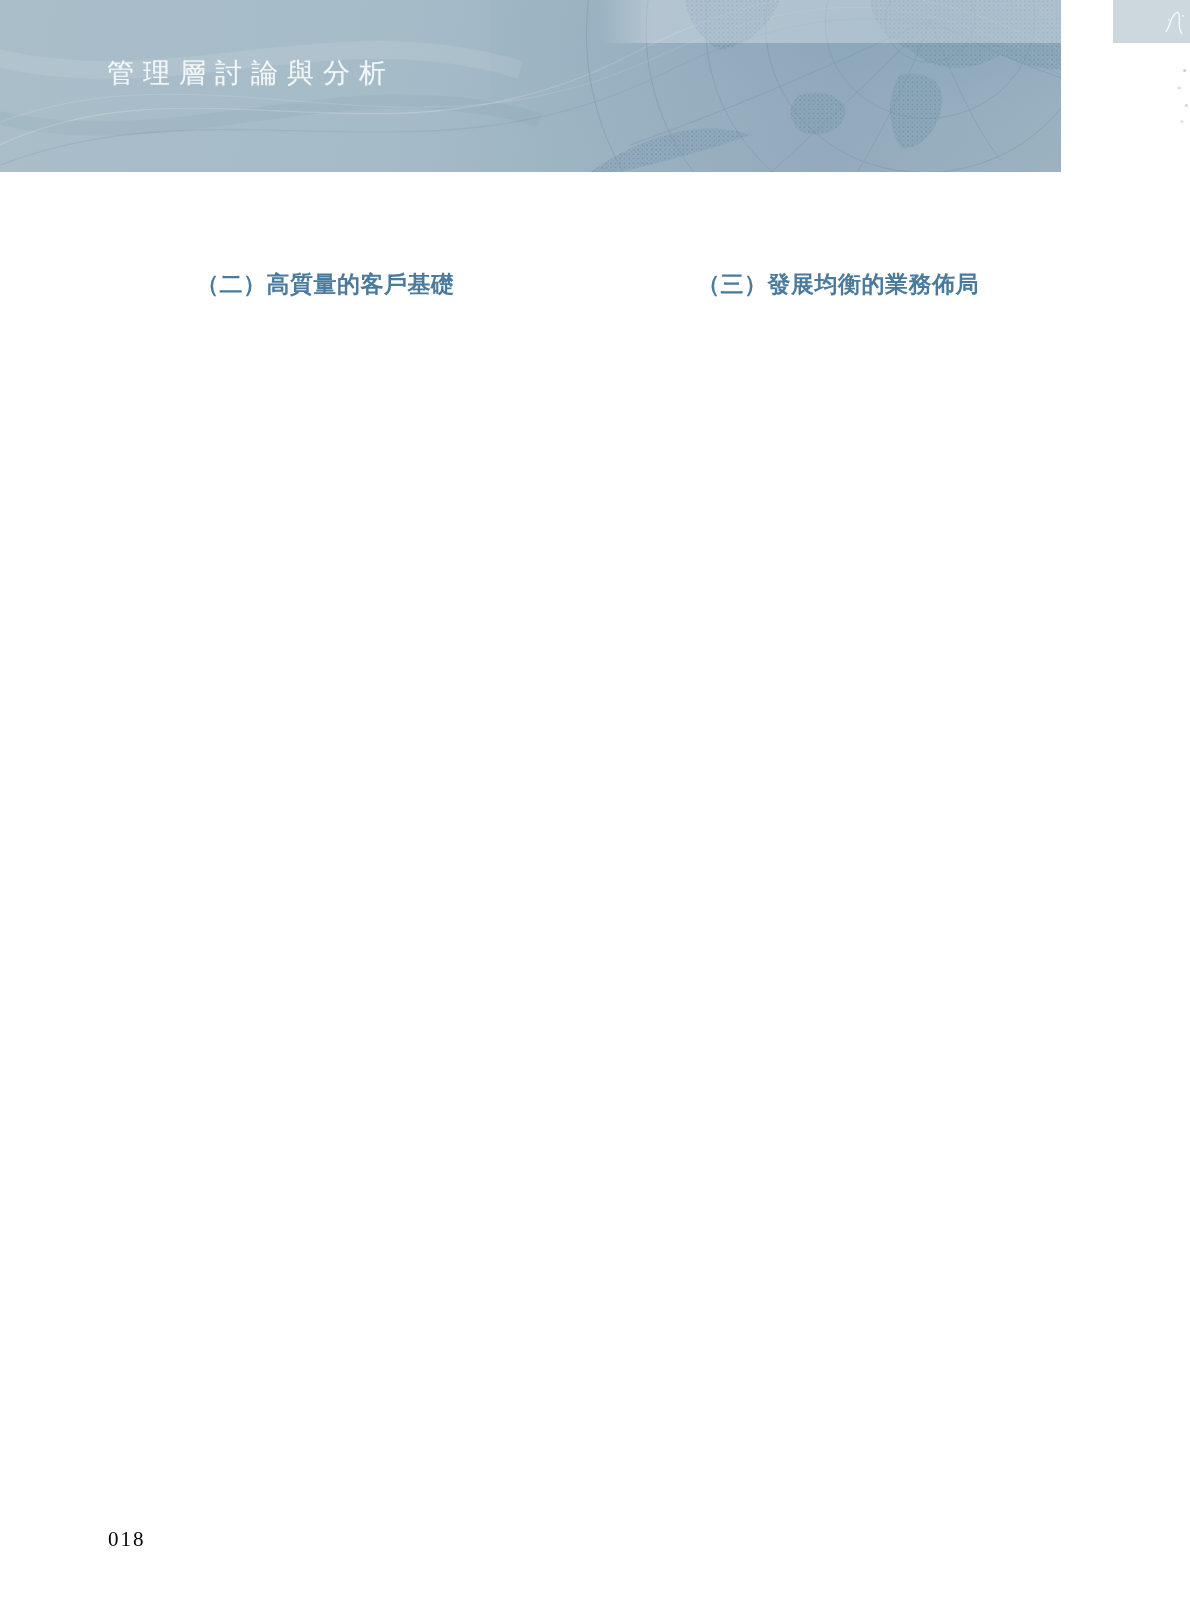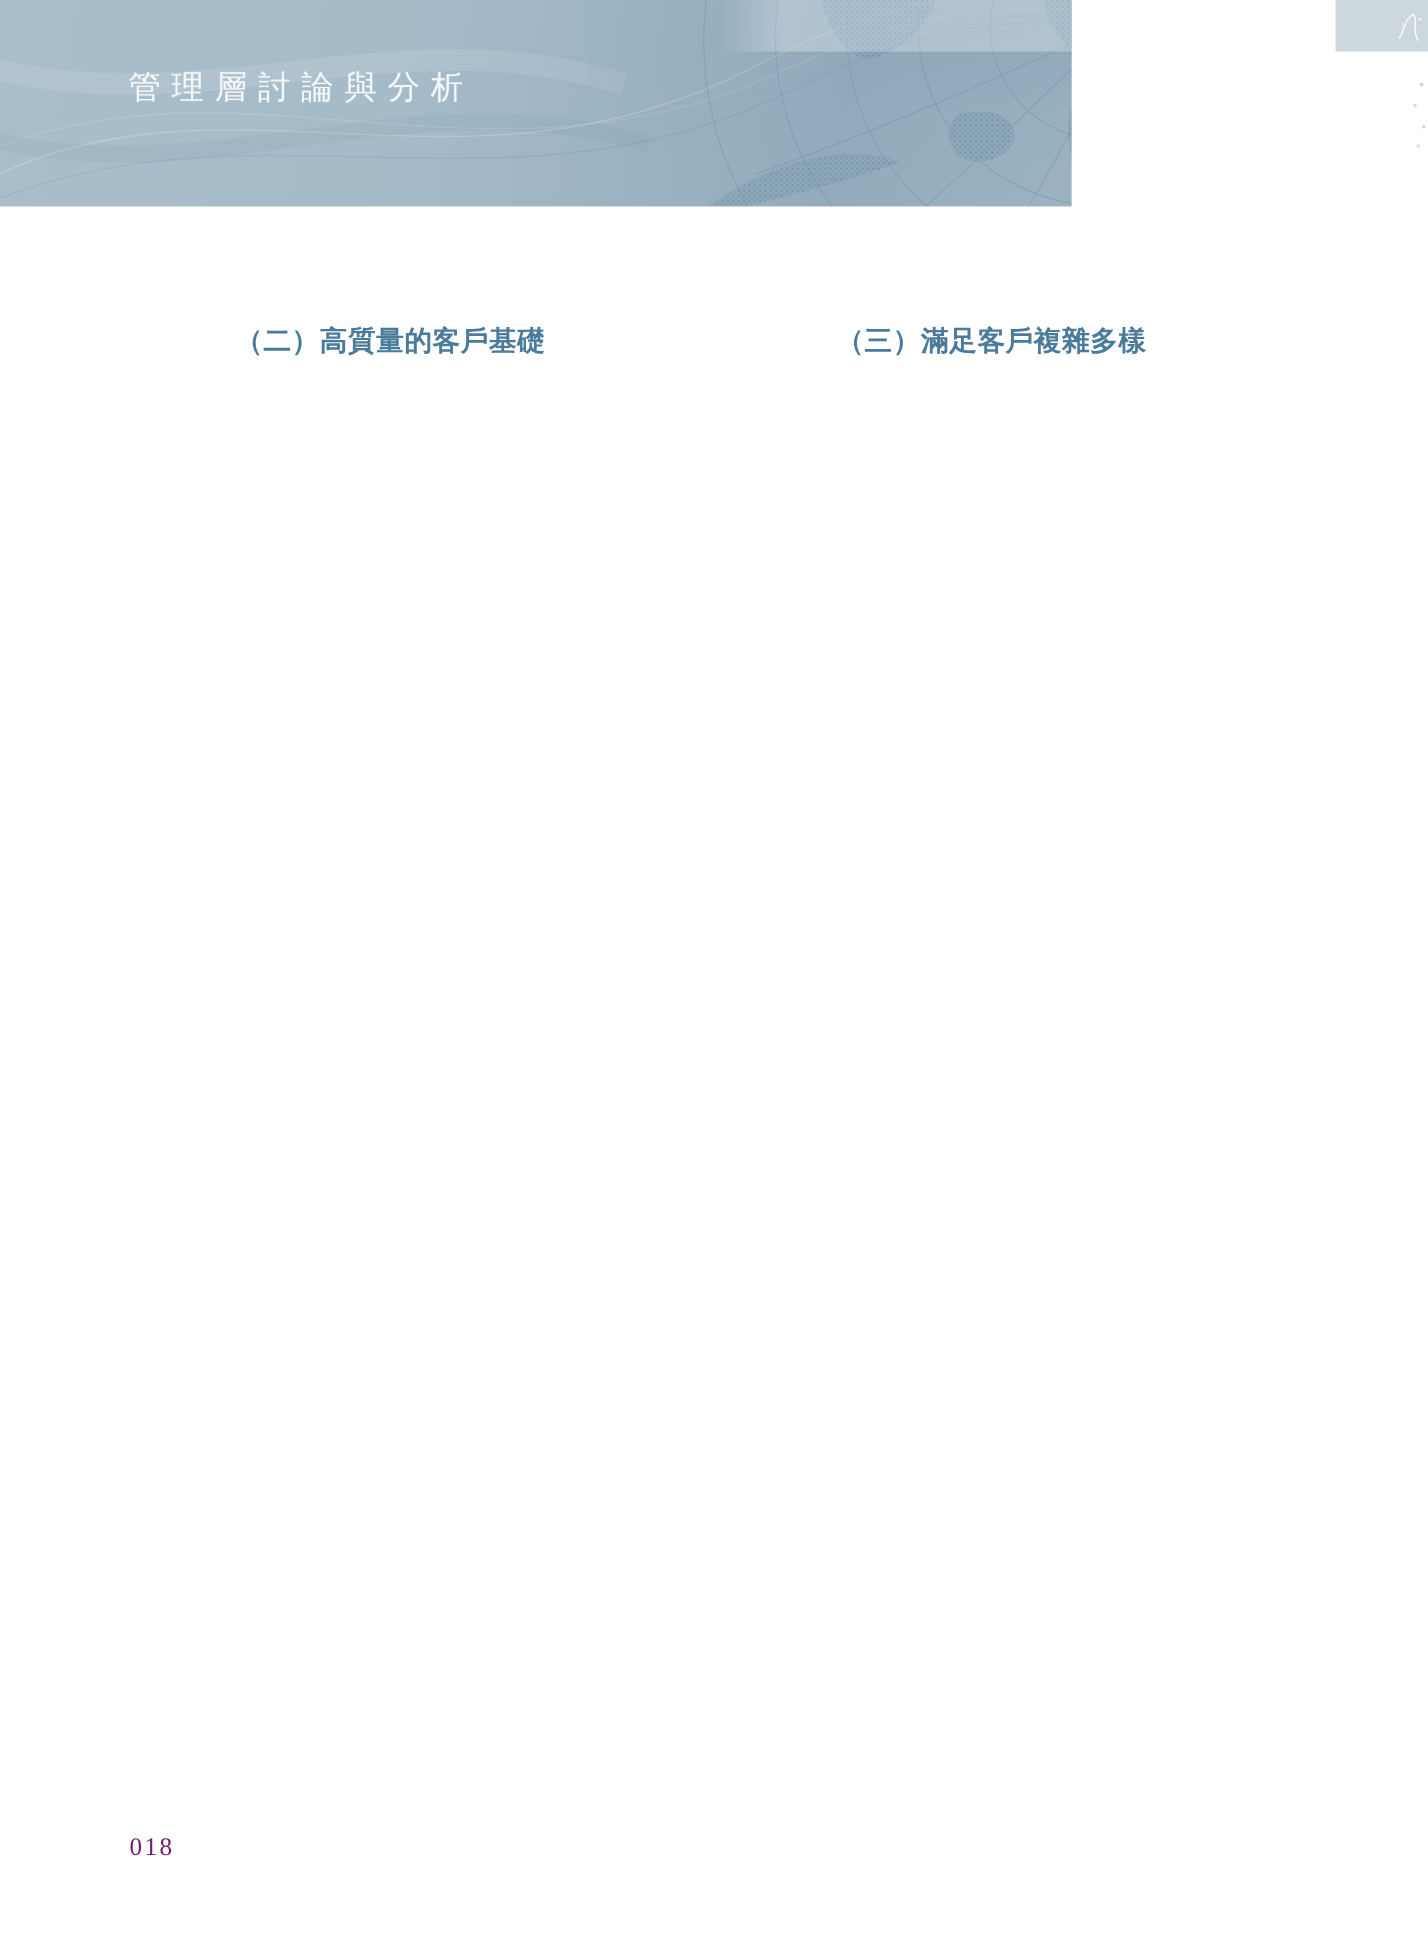--- a/index.html
+++ b/index.html
@@ -9,21 +9,21 @@
     font-family:"Liberation Sans", sans-serif;
     -webkit-font-smoothing:antialiased;
   }
   .page {
     position:relative; width:1190px; height:1615px;
     background:#ffffff; overflow:hidden;
   }
 
   
   .banner {
-    position:absolute; left:0; top:0; width:893px; height:172px;
+    position:absolute; left:0; top:0; width:1061px; height:172px;
     background:linear-gradient(100deg,#a9bec9 0%,#a5bbc8 38%,#9ab1c1 62%,#93abbc 78%,#9db3c2 100%);
     overflow:hidden;
   }
   .banner svg.waves, .banner svg.globe { position:absolute; top:0; }
   .banner svg.waves { left:0; width:1113px; height:172px; }
   .banner svg.globe { left:430px; width:683px; height:172px; }
   .banner-topband {
     position:absolute; left:600px; top:0; width:513px; height:43px;
     background:linear-gradient(to right, rgba(255,255,255,0) 0%, rgba(255,255,255,0.28) 10%, rgba(255,255,255,0.30) 100%);
   }
@@ -61,21 +61,21 @@
     margin:21px 0 0 48px; width:414px;
     font-size:20px; line-height:31.5px; letter-spacing:1.5px;
     color:#57585a; text-align:justify; text-justify:inter-character;
     font-weight:400;
   }
 
   
   .pagenum {
     position:absolute; left:108px; top:1527px;
     font-family:"Liberation Serif", serif;
-    font-size:21px; color:#701a75; letter-spacing:2px;
+    font-size:21px; color:#000000; letter-spacing:2px;
   }
 </style>
 </head>
 <body>
 
 <div class="page">
 
   <header class="banner">
 
     <svg class="waves" viewBox="0 0 1113 172" fill="none" xmlns="http://www.w3.org/2000/svg">
@@ -145,18 +145,18 @@
     </svg>
   </div>
   <div class="corner-noise"></div>
 
   <main>
     <section class="col col-left">
       <h2 class="sec-heading">（二）高質量的客戶基礎</h2>
     </section>
 
     <section class="col col-right">
-      <h2 class="sec-heading">（三）滿足客戶複雜多樣</h2>
+      <h2 class="sec-heading">（三）發展均衡的業務佈局</h2>
     </section>
   </main>
 
   <span class="pagenum">018</span>
 </div>
 
 </body></html>

